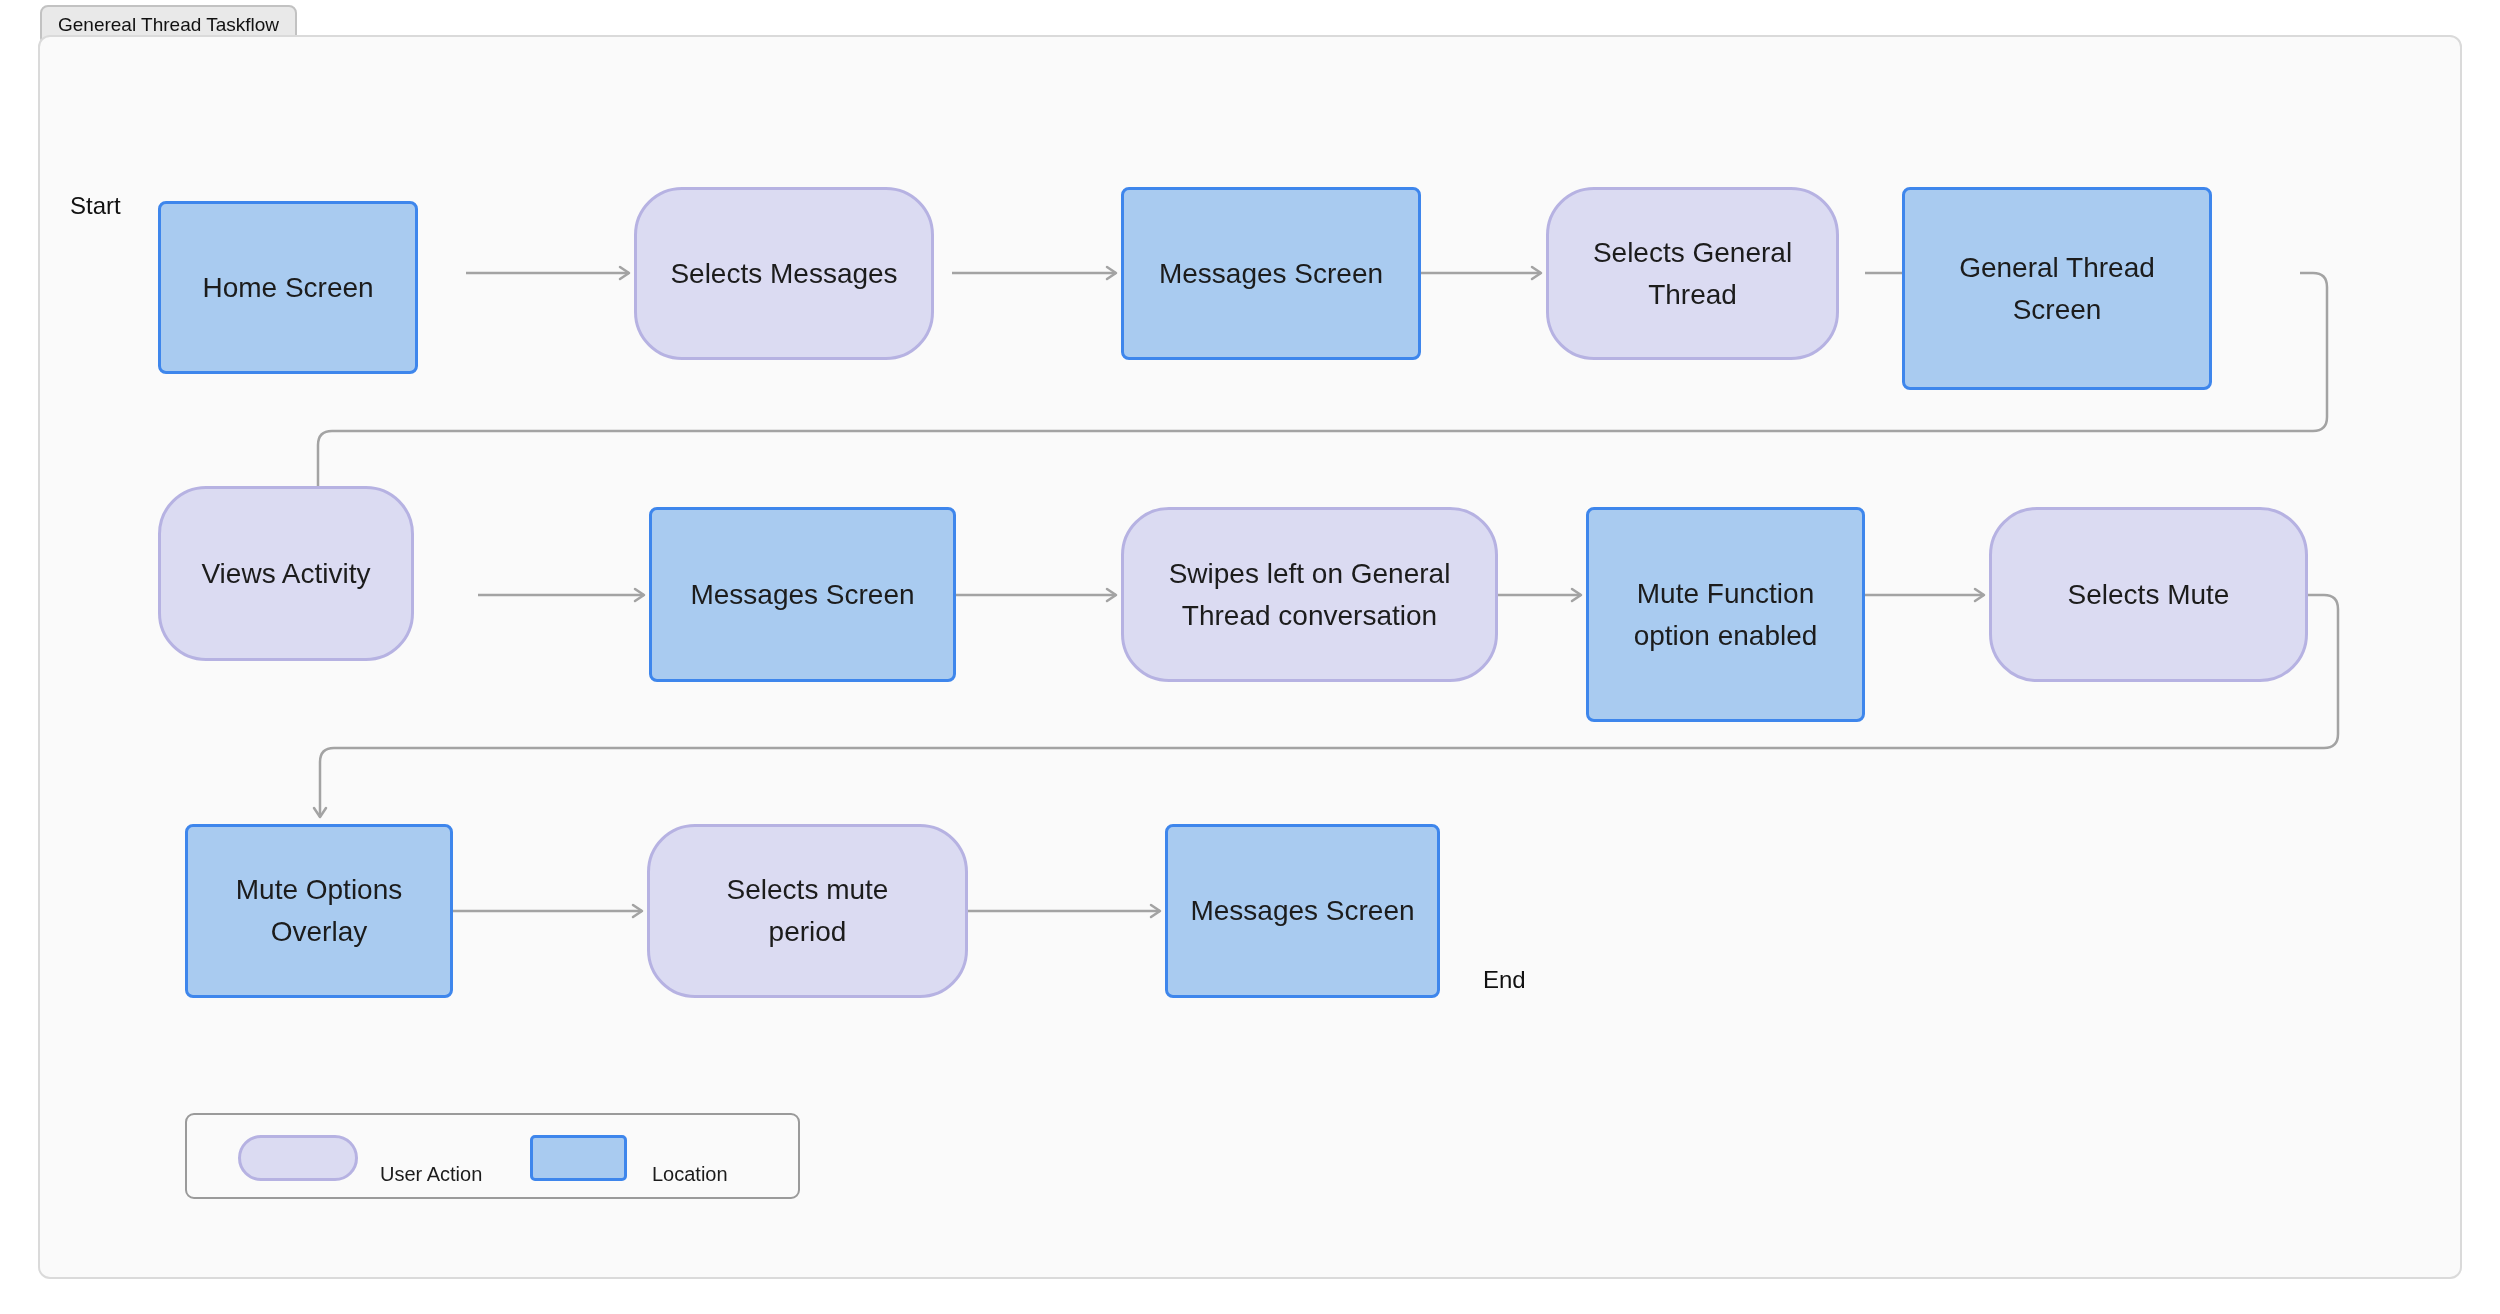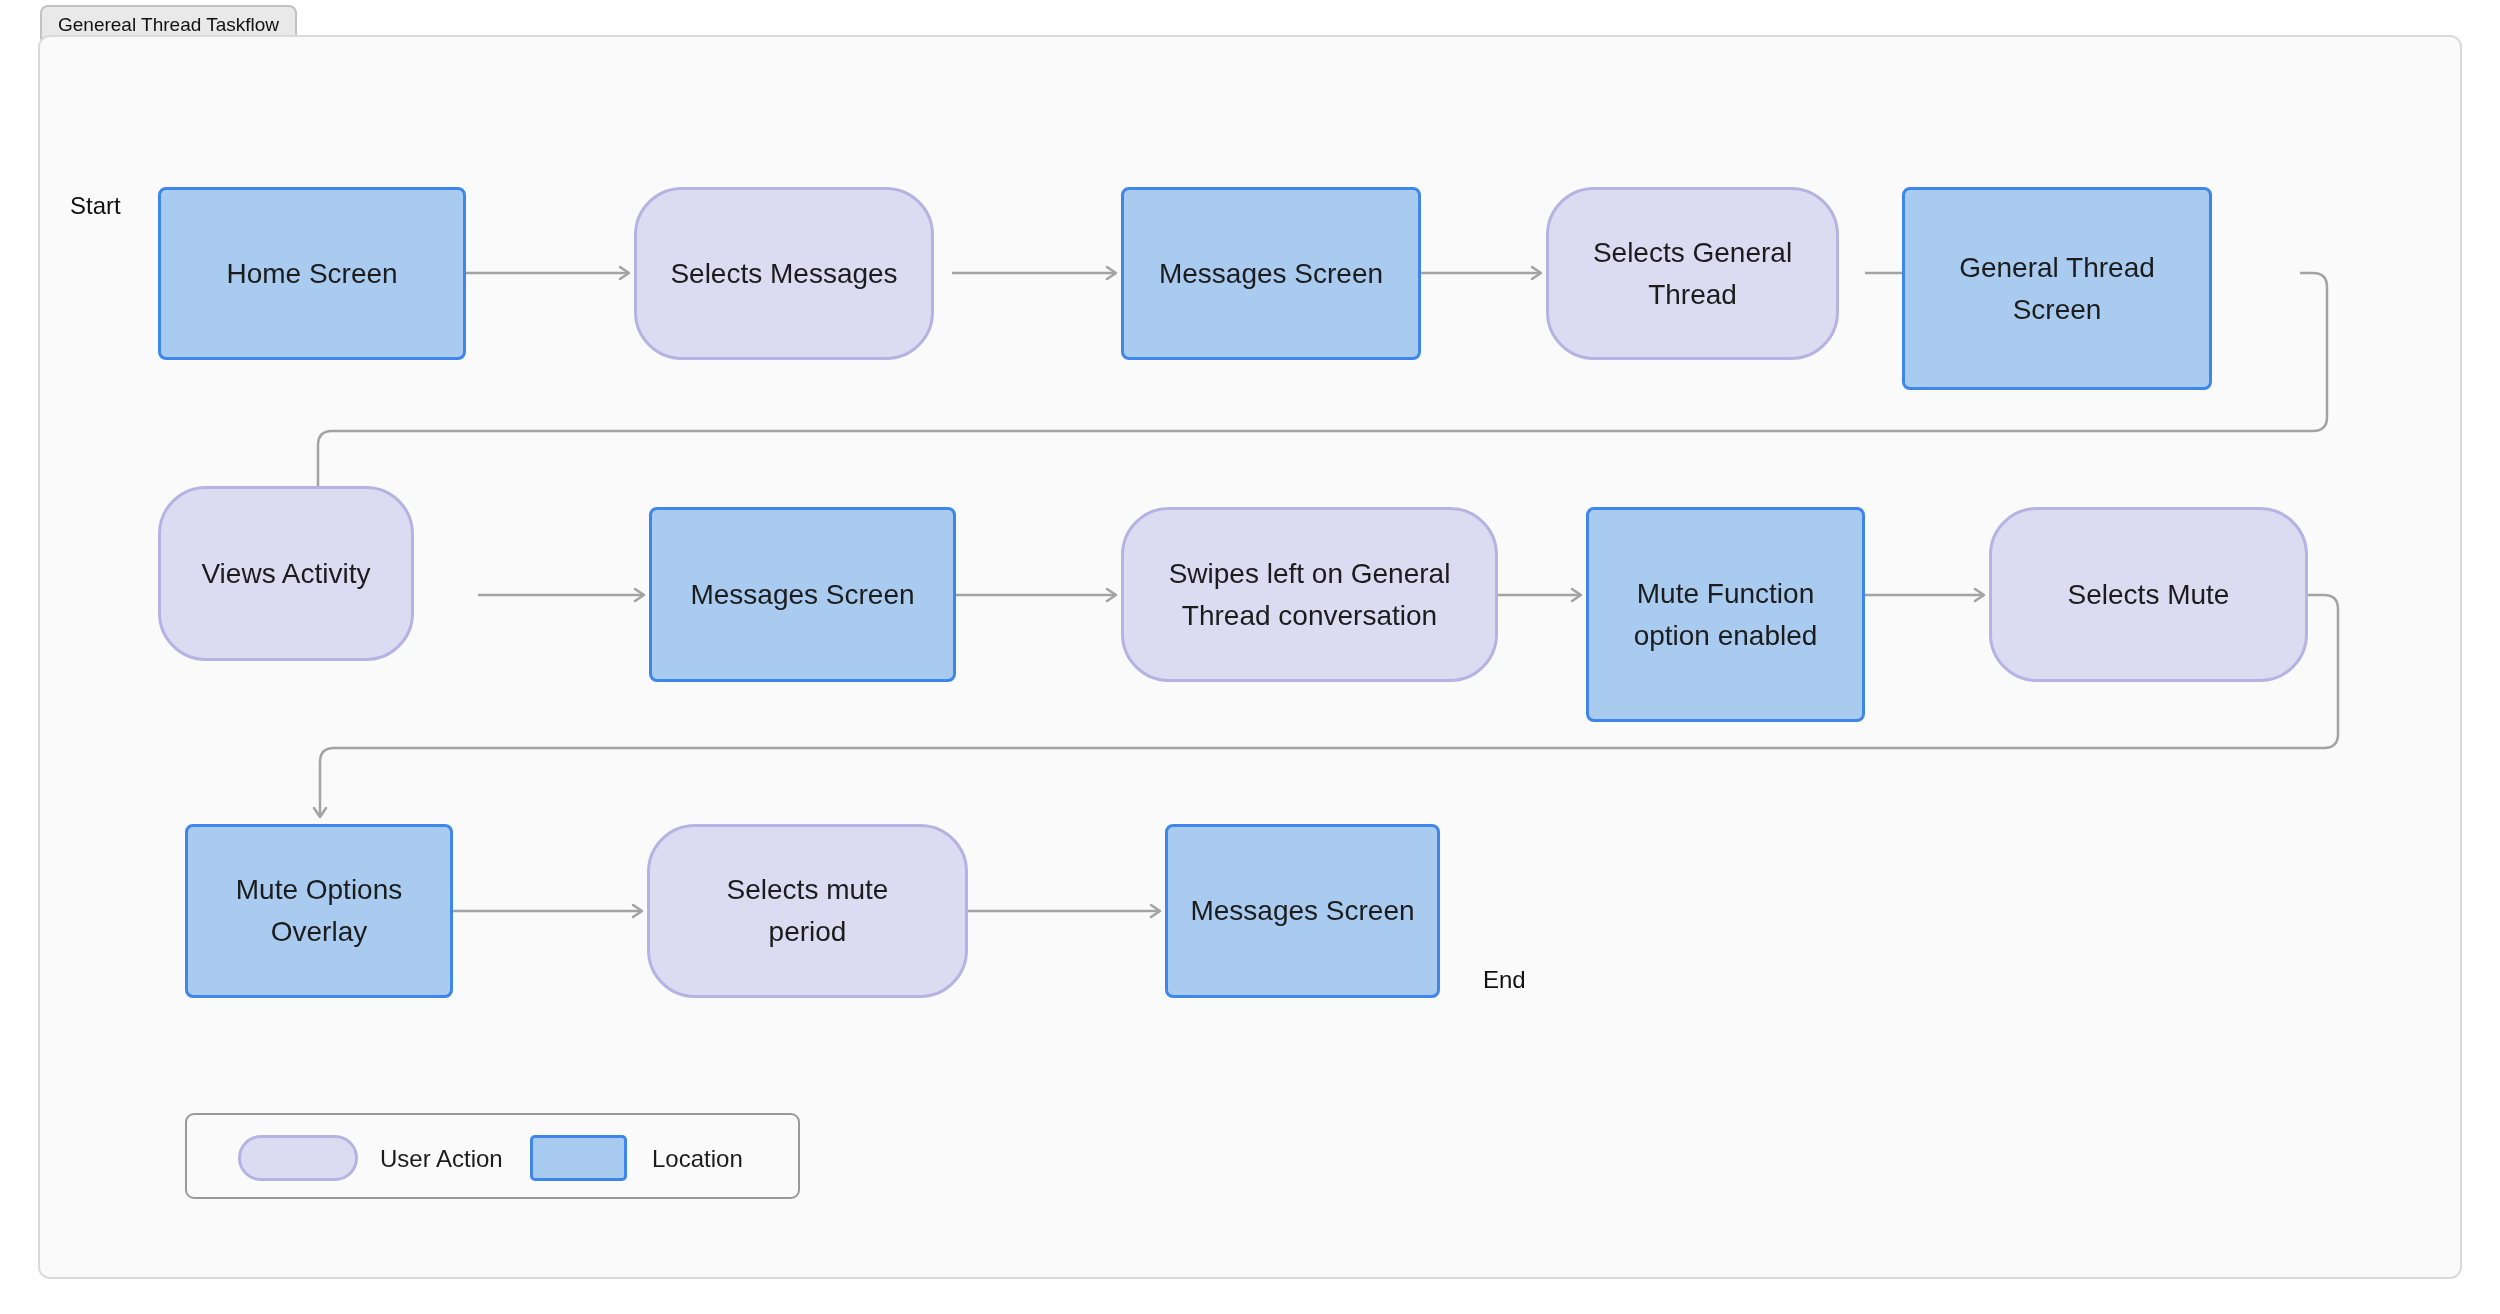--- a/index.html
+++ b/index.html
@@ -31,22 +31,22 @@
     border-radius:48px}
 
   .flow-label{position:absolute;font-size:24px;color:#111}
 
   .legend{position:absolute;left:185px;top:1113px;width:615px;height:86px;
     border:2px solid #9A9A9A;border-radius:9px;background:transparent}
   .legend .swatch-action{position:absolute;left:51px;top:20px;width:120px;height:46px;
     background:var(--action-fill);border:3px solid var(--action-border);border-radius:23px}
   .legend .swatch-location{position:absolute;left:343px;top:20px;width:97px;height:46px;
     background:var(--location-fill);border:3px solid var(--location-border);border-radius:5px}
-  .legend .legend-text{position:absolute;top:1px;height:86px;display:flex;align-items:center;
-    font-size:24px}
+  .legend .legend-text{position:absolute;top:16px;height:86px;display:flex;align-items:center;
+    font-size:20px}
   .legend .t1{left:193px}
   .legend .t2{left:465px}
 </style>
 </head>
 <body>
 
 <div class="stage">
 
   <div class="tab">Genereal Thread Taskflow</div>
 
@@ -72,21 +72,21 @@
     <path d="M1865,595 L1984,595" marker-end="url(#arrow)"></path>
 
     <path d="M2308,595 L2324,595 Q2338,595 2338,609 L2338,734 Q2338,748 2324,748 L334,748 Q320,748 320,762 L320,817" marker-end="url(#arrow)"></path>
 
     <path d="M453,911 L642,911" marker-end="url(#arrow)"></path>
     <path d="M968,911 L1160,911" marker-end="url(#arrow)"></path>
   </svg>
 
   <div class="flow-label" style="left:70px;top:192px">Start</div>
 
-  <div class="node location" style="left:158px;top:187px;width:308px;height:173px">Home Screen</div>
+  <div class="node location" style="left:158px;top:201px;width:260px;height:173px">Home Screen</div>
   <div class="node action" style="left:634px;top:187px;width:300px;height:173px">Selects Messages</div>
   <div class="node location" style="left:1121px;top:187px;width:300px;height:173px">Messages Screen</div>
   <div class="node action" style="left:1546px;top:187px;width:293px;height:173px">Selects General
 Thread</div>
   <div class="node location" style="left:1902px;top:187px;width:310px;height:203px">General Thread
 Screen</div>
 
   <div class="node action" style="left:158px;top:486px;width:256px;height:175px">Views Activity</div>
   <div class="node location" style="left:649px;top:507px;width:307px;height:175px">Messages Screen</div>
   <div class="node action" style="left:1121px;top:507px;width:377px;height:175px">Swipes left on General

